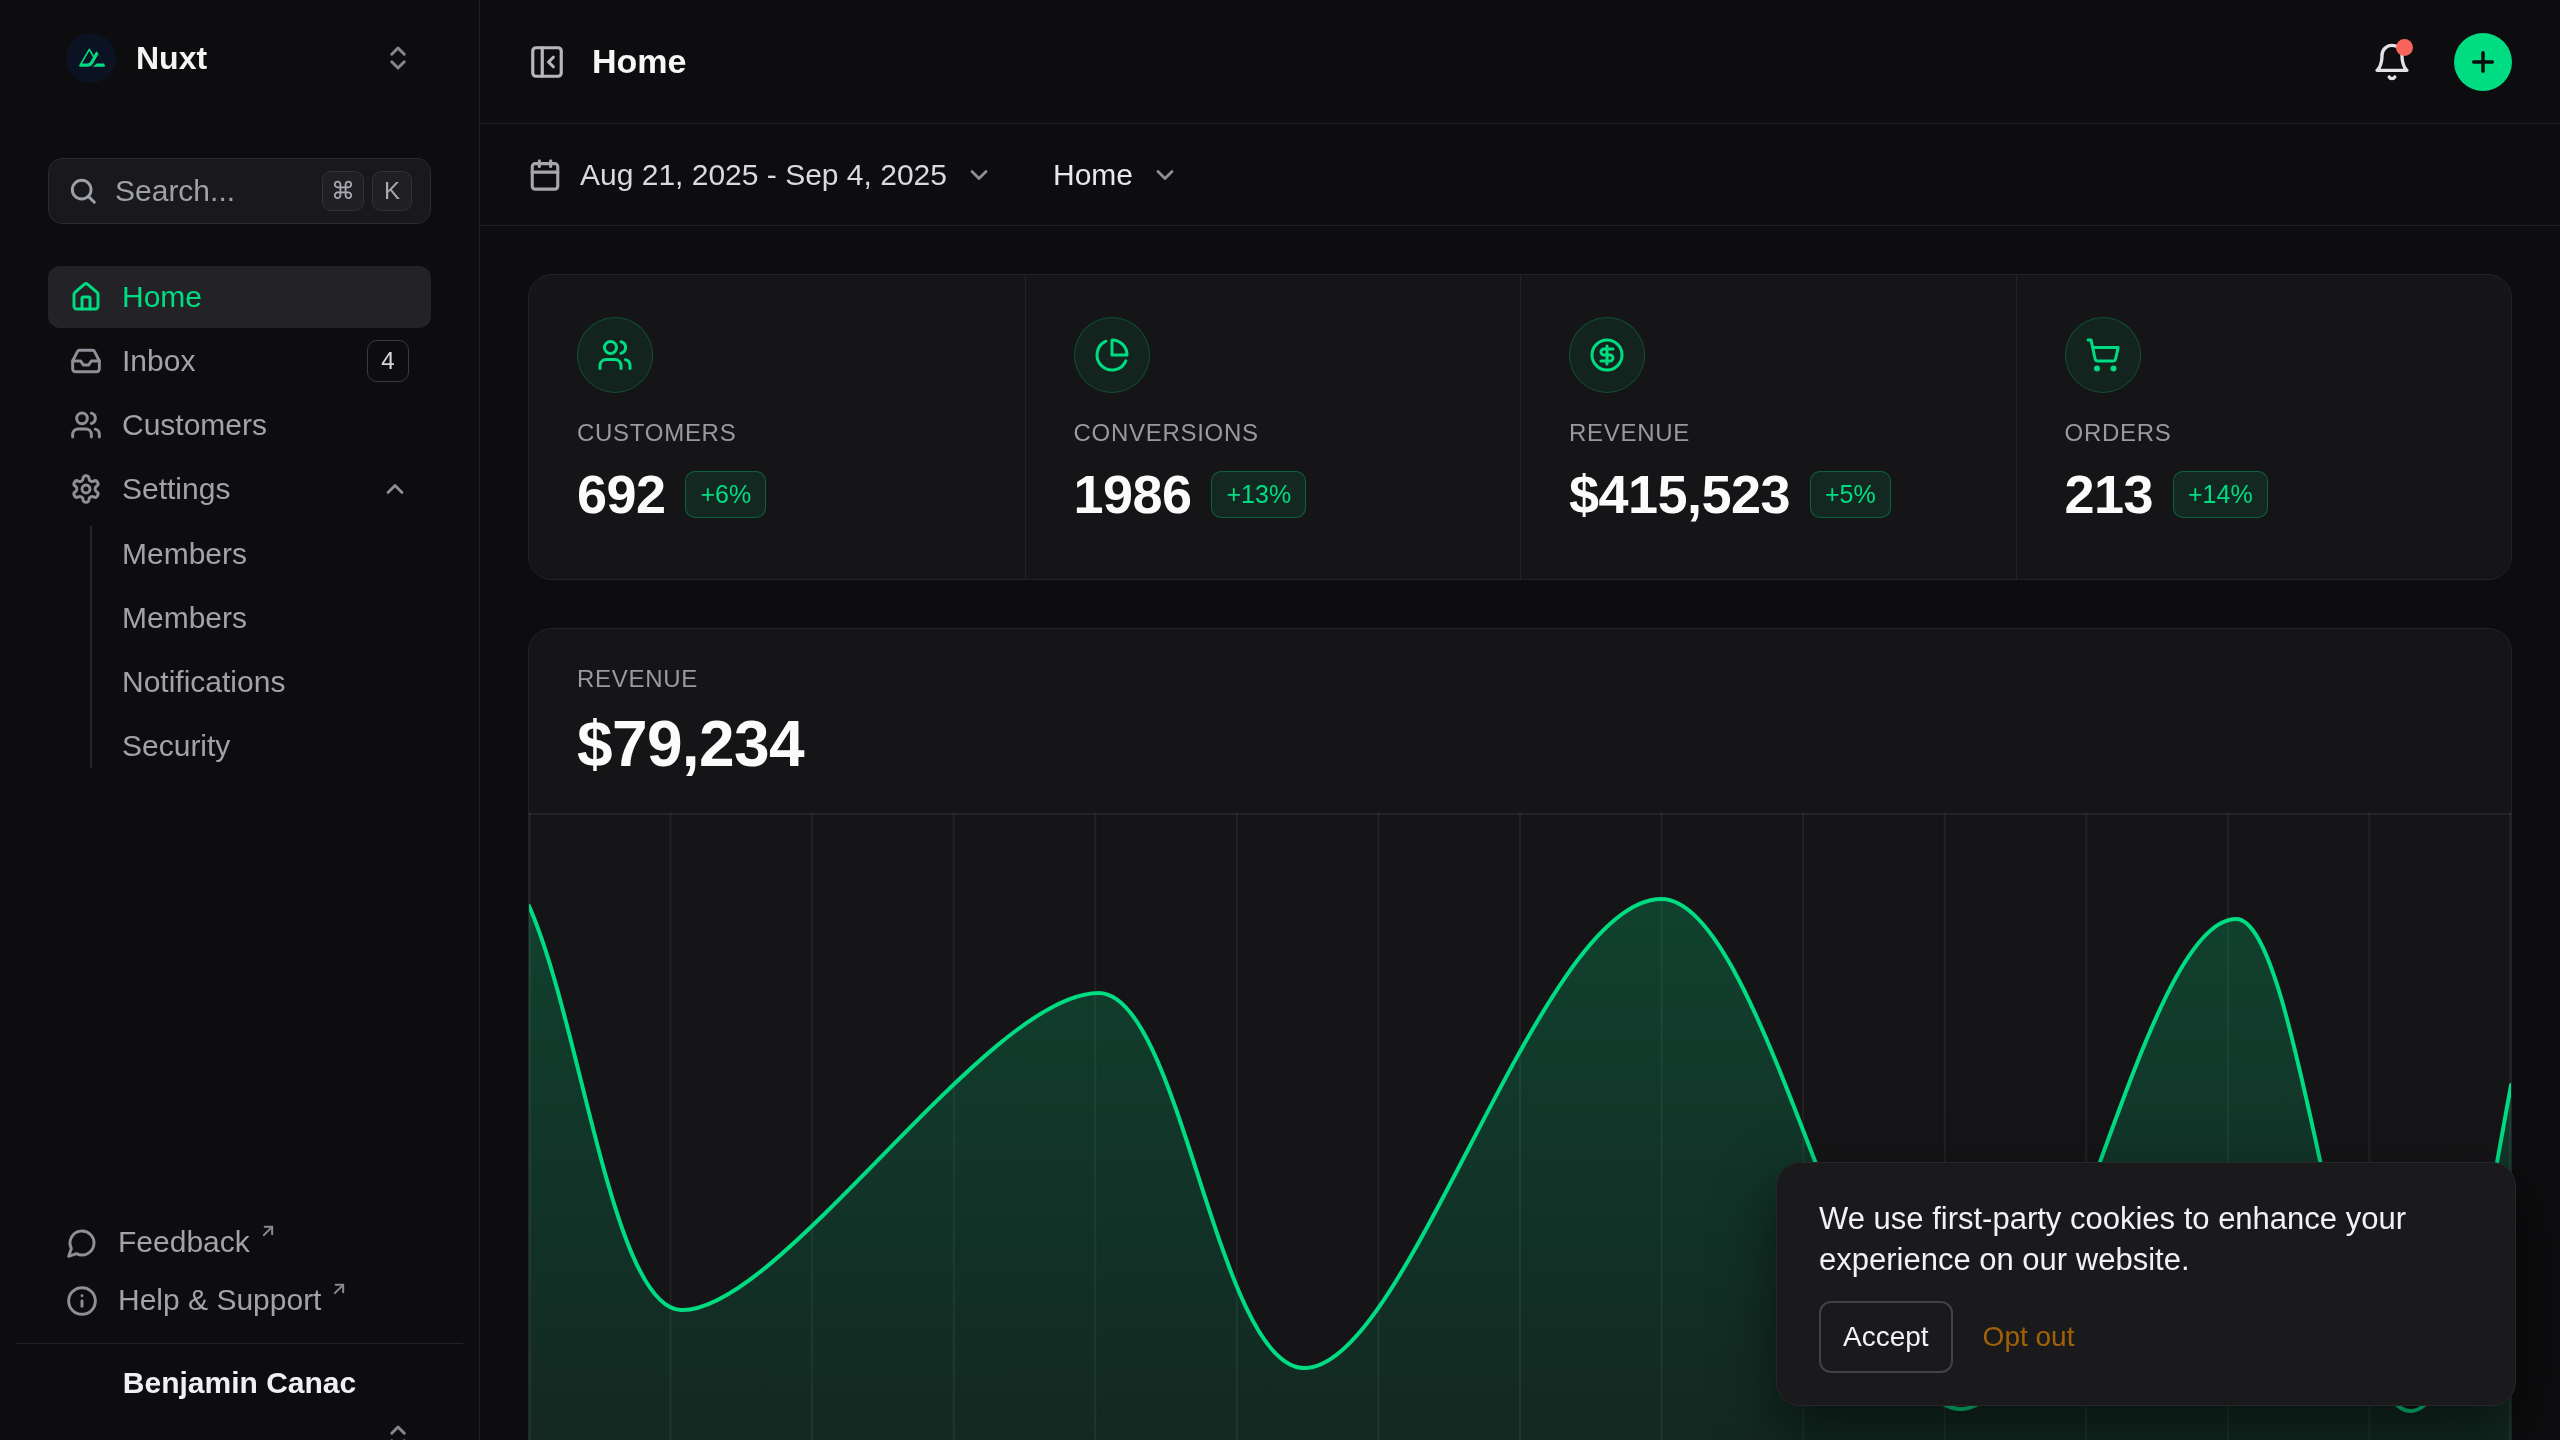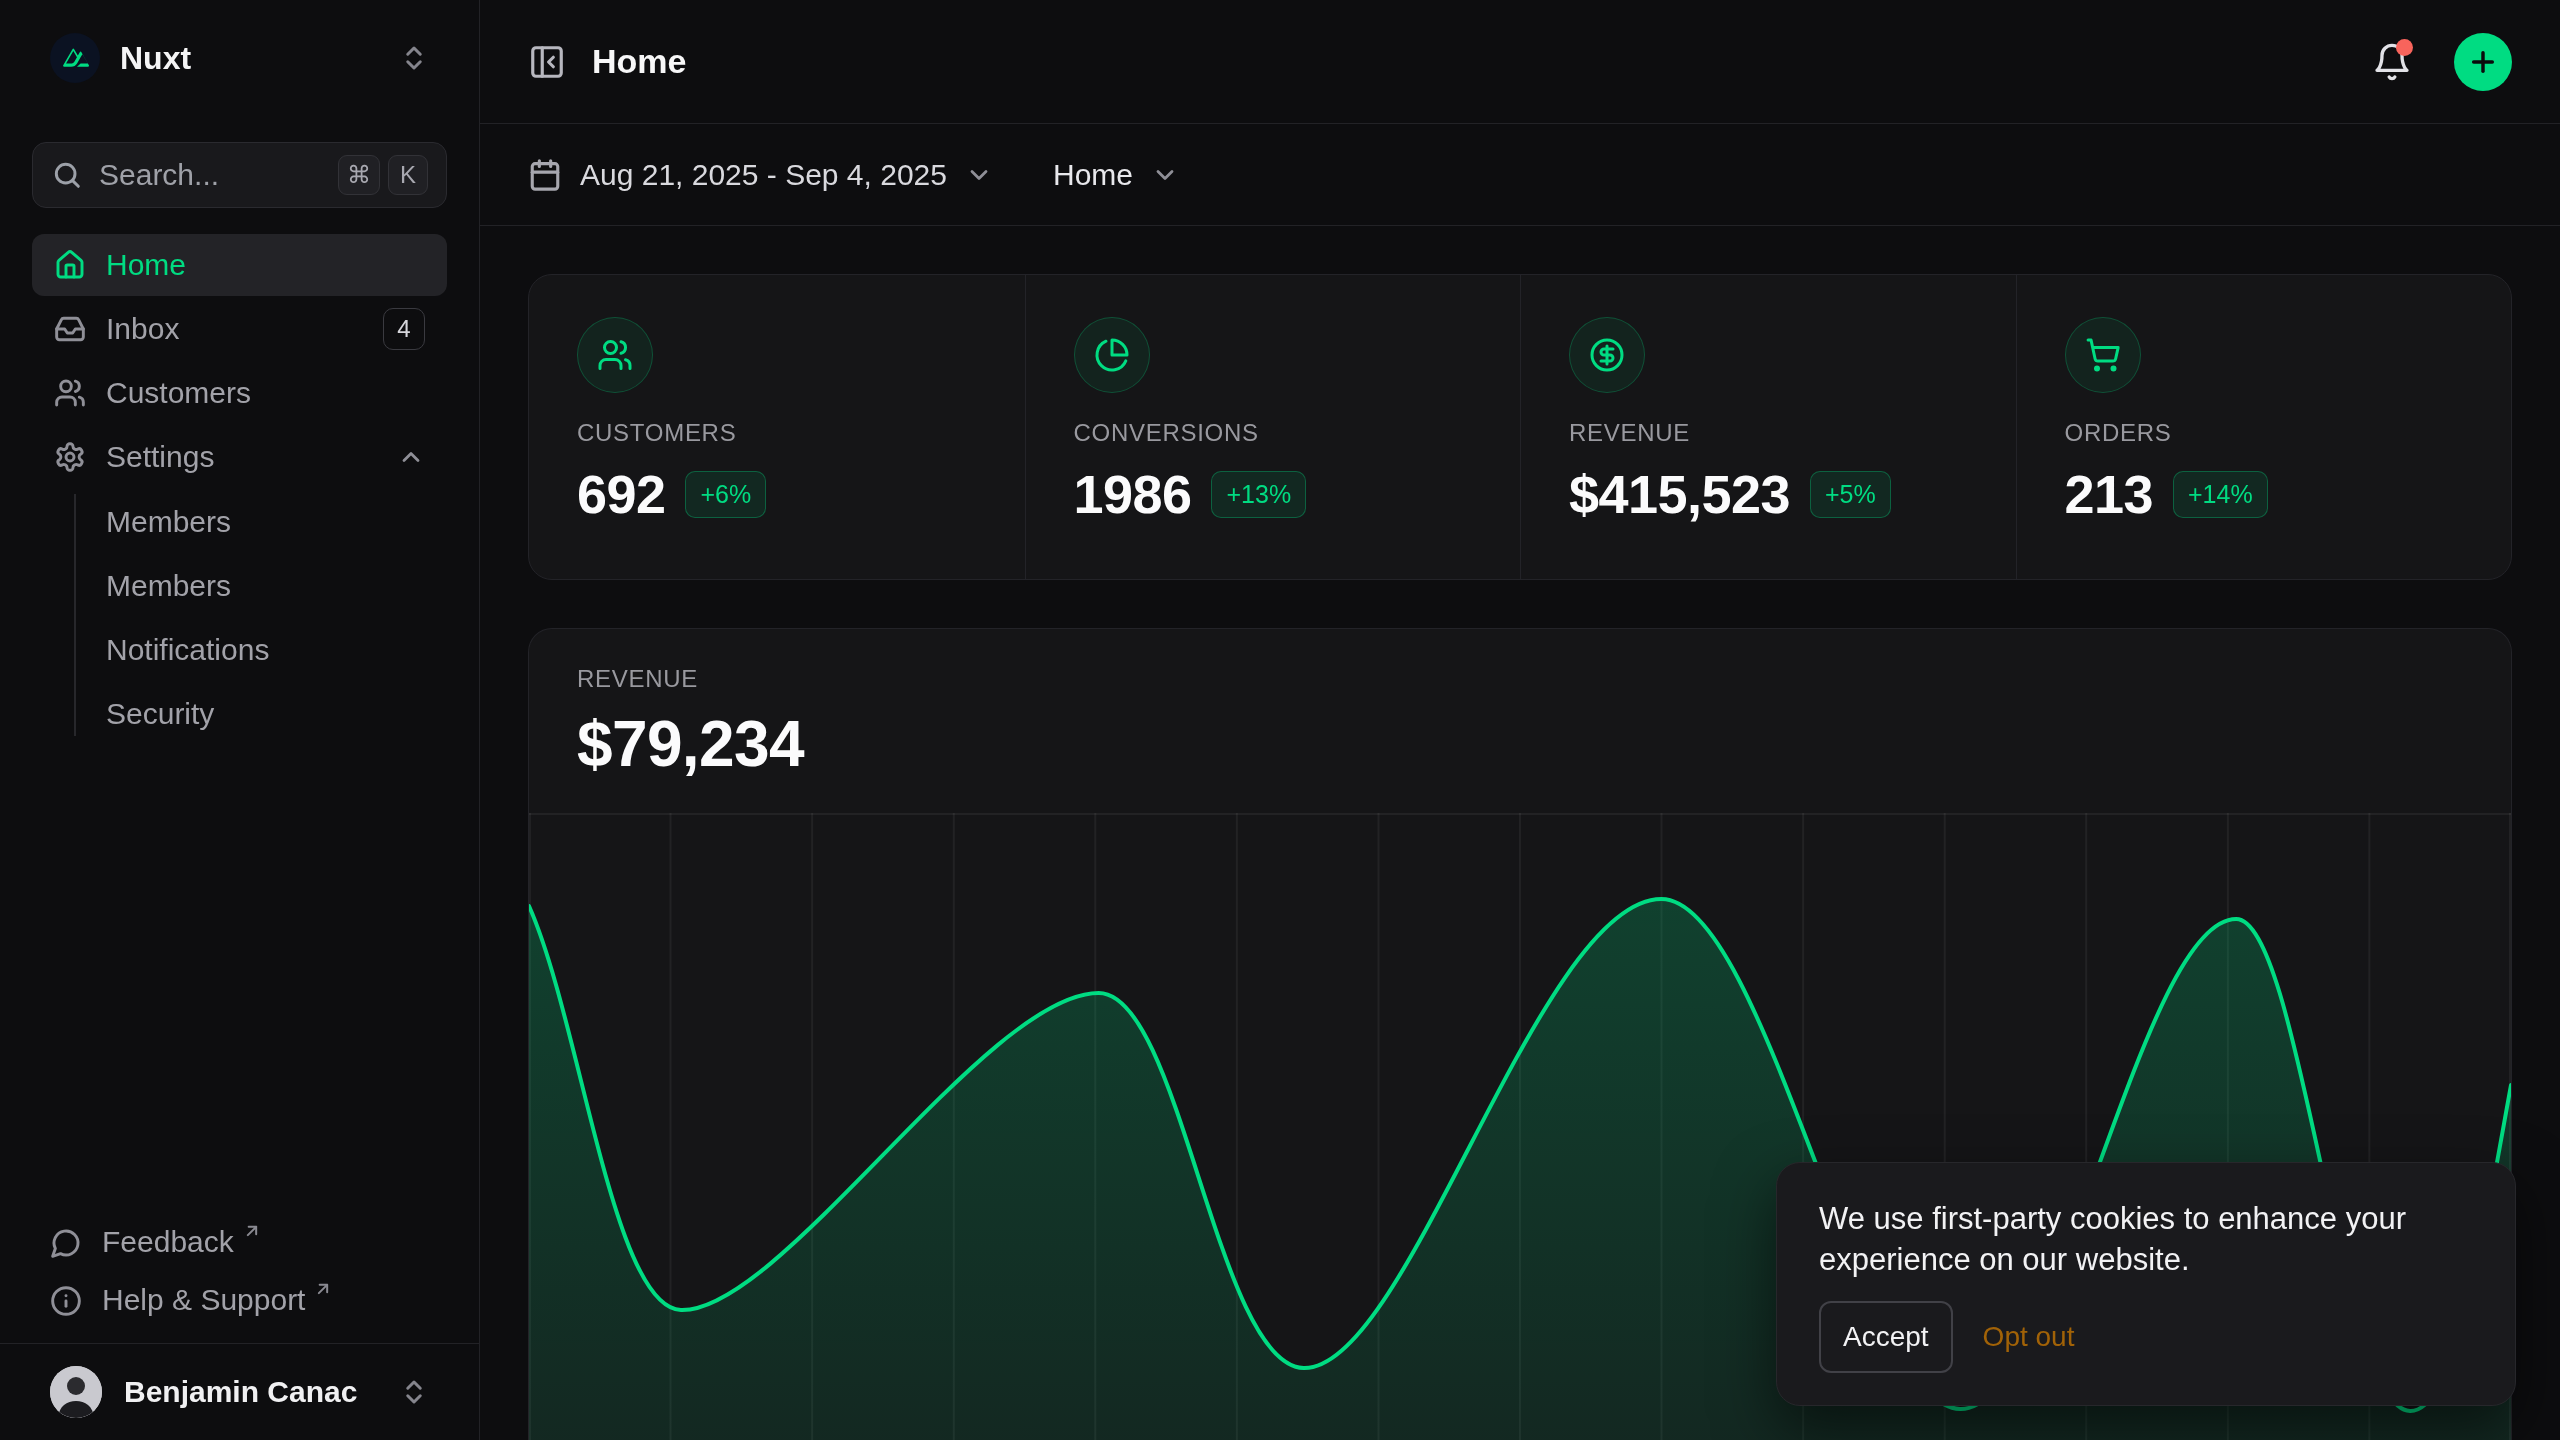--- a/index.html
+++ b/index.html
@@ -10,21 +10,22 @@
     font-family: "Liberation Sans", sans-serif;
     position: relative;
   }
   .app { display: flex; width: 2560px; height: 1440px; }
 
   
   .sidebar {
     width: 480px; min-width: 480px; height: 100%;
     border-right: 1px solid #222226;
     display: flex; flex-direction: column;
-    padding: 26px 32px 0;
+    padding: 26px 48px 0;
+    gap: 16px;
   }
   .team-picker { display: flex; align-items: center; height: 64px; padding: 0 18px; border-radius: 12px; cursor: pointer; }
   .logo-circle { width: 50px; height: 50px; border-radius: 50%; background: #0b1222; display: flex; align-items: center; justify-content: center; }
   .team-name { margin-left: 20px; font-size: 32px; font-weight: 600; color: #f4f4f5; }
   .updown-icon { margin-left: auto; color: #85858d; display: flex; }
 
   .searchbox {
     margin-top: 52px; height: 66px; border-radius: 14px;
     background: #19191c; border: 1px solid #2a2a2f;
     display: flex; align-items: center; padding: 0 18px; cursor: pointer;
@@ -56,21 +57,21 @@
   .subnav { position: relative; padding-left: 74px; }
   .subnav::before { content: ""; position: absolute; left: 42px; top: 4px; bottom: 10px; width: 2px; background: #27272b; }
   .sub-item { height: 64px; display: flex; align-items: center; font-size: 30px; font-weight: 500; color: #a2a2a9; cursor: pointer; }
 
   .sb-footer { margin-top: auto; }
   .footer-item { display: flex; align-items: flex-start; padding: 12px 18px; color: #a2a2a9; font-size: 30px; font-weight: 500; cursor: pointer; }
   .footer-item .ni-icon { color: #8f8f97; display: flex; margin-right: 20px; margin-top: 2px; }
   .ext-arrow { color: #8a8a92; display: flex; margin-left: 8px; margin-top: -4px; }
 
   .sb-divider { height: 1px; background: #222226; margin: 14px -32px 0; }
-  .user-row { display: flex; align-items: center; gap: 22px; height: 96px; padding: 0 18px; cursor: pointer; }
+  .user-row { display: flex; align-items: center; gap: 22px; height: 96px; padding: 0 18px; cursor: pointer; flex-direction: column; }
   .avatar { width: 52px; height: 52px; border-radius: 50%; background: #cfcfd4; overflow: hidden; position: relative; }
   .avatar svg { position: absolute; left: 0; top: 0; }
   .user-name { font-size: 30px; font-weight: 600; color: #f0f0f2; }
   .user-row .updown-icon { margin-left: auto; }
 
   
   main { flex: 1; display: flex; flex-direction: column; min-width: 0; }
   .topbar { height: 124px; min-height: 124px; border-bottom: 1px solid #222226; display: flex; align-items: center; padding: 0 48px; }
   .panel-btn { color: #b7b7bf; display: flex; cursor: pointer; }
   .page-title { margin-left: 26px; font-size: 34px; font-weight: 700; color: #f7f7f8; }

